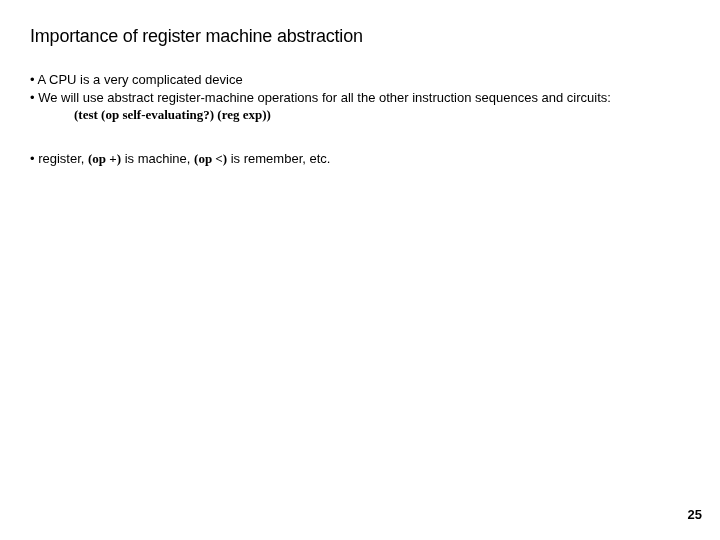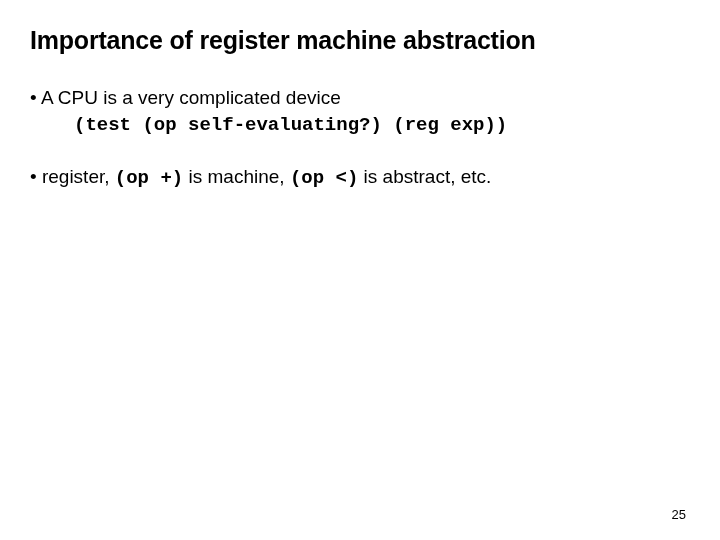--- a/index.html
+++ b/index.html
@@ -6,66 +6,68 @@
   body {
     width: 720px;
     height: 540px;
     background: #fff;
     font-family: Arial, Helvetica, sans-serif;
     color: #000;
     padding: 26px 30px 20px 30px;
     position: relative;
   }
   h1 {
-    font-size: 25px;
-    font-weight: bold;
-    margin-bottom: 30px;
+    font-size: 18px;
+    font-weight: normal;
+    margin-bottom: 24px;
     letter-spacing: -0.2px;
   }
   .bullet-block {
-    font-size: 19px;
+    font-size: 13px;
     line-height: 1.35;
     margin-bottom: 26px;
   }
   .b1 {
     padding-left: 14px;
     text-indent: -14px;
     margin-bottom: 0px;
   }
   .b2 {
     padding-left: 44px;
     text-indent: -14px;
     margin-bottom: 0px;
   }
   .b2.code-line {
     padding-left: 44px;
     text-indent: 0;
   }
   .mono {
-    font-family: Liberation Mono, monospace;
+    font-family: Liberation Serif, serif;
     font-weight: bold;
     text-align: center;
   }
   .inline {
     display: inline;
   }
   .page-num {
     position: absolute;
     bottom: 18px;
-    right: 34px;
+    right: 18px;
     font-size: 13px;
+    font-weight: bold;
   }
 </style>
 </head>
 <body>
 
 <h1>Importance of register machine abstraction</h1>
 
 <div class="bullet-block">
   <div class="b1">• <span>A CPU is a very complicated device</span></div>
+  <div class="b1">• <span>We will use abstract register-machine operations for all the other instruction sequences and circuits:</span></div>
   <div class="b2 code-line"><span class="mono">(test (op self-evaluating?) (reg exp))</span></div>
 </div>
 
 <div class="bullet-block">
-  <div class="b1">• <span class="inline">register, </span><span class="mono inline">(op +)</span><span class="inline"> is machine, </span><span class="mono inline">(op &lt;)</span><span class="inline"> is abstract, etc.</span></div>
+  <div class="b1">• <span class="inline">register, </span><span class="mono inline">(op +)</span><span class="inline"> is machine, </span><span class="mono inline">(op &lt;)</span><span class="inline"> is remember, etc.</span></div>
 </div>
 
 <div class="page-num">25</div>
 
 </body></html>

